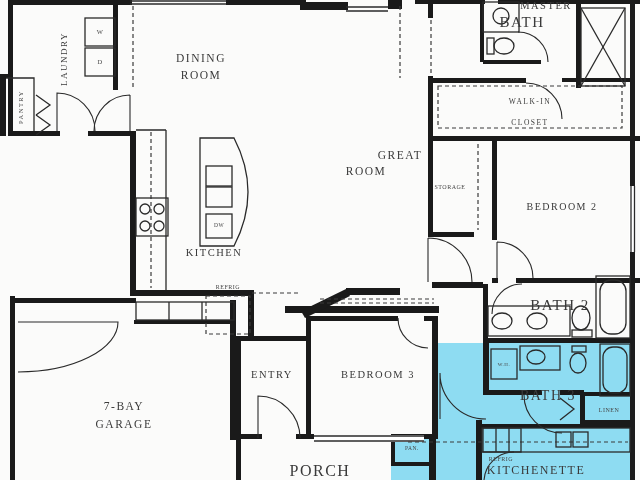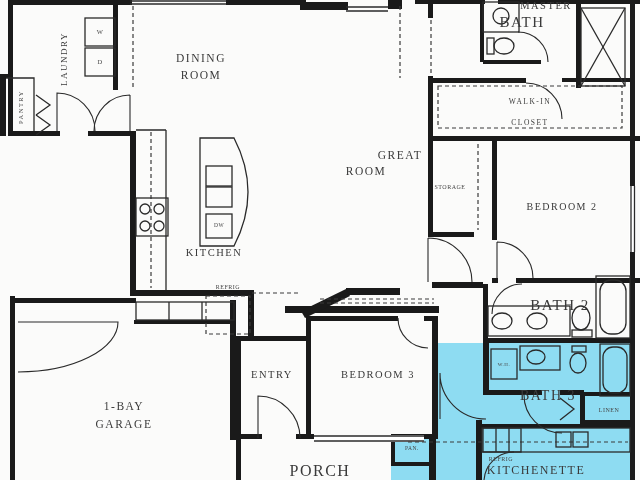--- a/index.html
+++ b/index.html
@@ -231,21 +231,21 @@
   <div class="lbl" style="left:562px;top:207px;font-size:10px;">BEDROOM 2</div>
 
   <div class="lbl" style="left:214px;top:253px;font-size:10.5px;">KITCHEN</div>
   <div class="lbl tiny" style="left:219px;top:226px;font-size:5.5px;">DW</div>
   <div class="lbl tiny" style="left:228px;top:287px;font-size:6px;">REFRIG</div>
 
   <div class="lbl" style="left:560px;top:297px;font-size:15px;margin-top:8px;">BATH 2</div>
   <div class="lbl" style="left:272px;top:375px;font-size:10.5px;">ENTRY</div>
   <div class="lbl" style="left:378px;top:375px;font-size:10.5px;">BEDROOM 3</div>
 
-  <div class="lbl" style="left:124px;top:407px;font-size:11.5px;">1-BAY</div>
+  <div class="lbl" style="left:124px;top:407px;font-size:11.5px;">7-BAY</div>
   <div class="lbl" style="left:124px;top:425px;font-size:11.5px;">GARAGE</div>
 
   <div class="lbl" style="left:320px;top:471px;font-size:16px;">PORCH</div>
 
   <div class="lbl" style="left:548px;top:384px;font-size:14px;margin-top:12px;">BATH 3</div>
   <div class="lbl tiny" style="left:609px;top:410px;font-size:6px;">LINEN</div>
   <div class="lbl" style="left:536px;top:470px;font-size:12px;">KITCHENETTE</div>
   <div class="lbl tiny" style="left:501px;top:459px;font-size:6px;">REFRIG</div>
   <div class="lbl tiny" style="left:504px;top:364px;font-size:5px;">W.H.</div>
   <div class="lbl tiny" style="left:412px;top:449px;font-size:5.5px;">PAN.</div>

